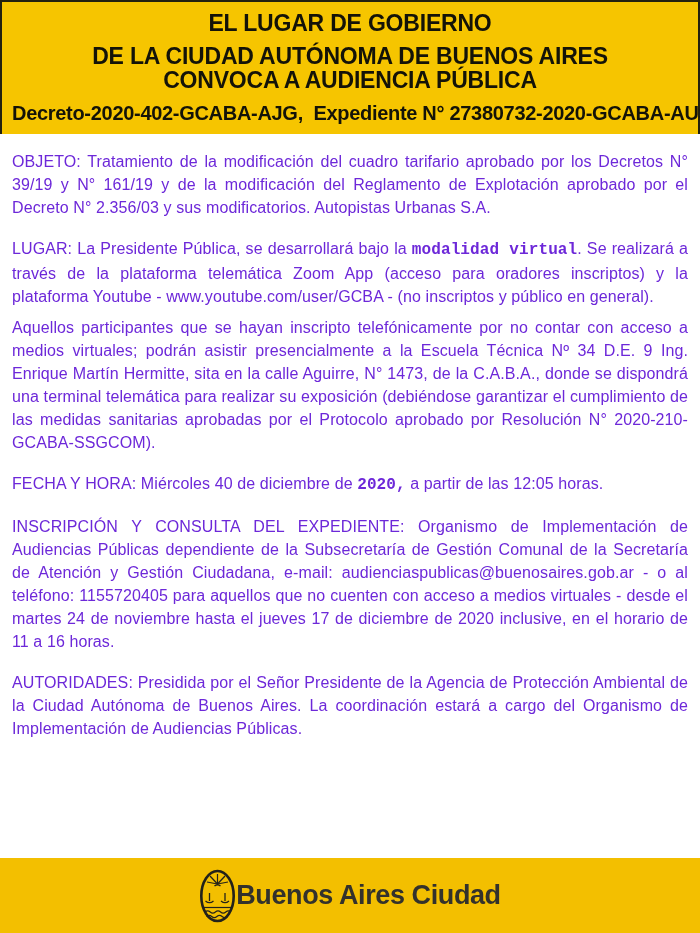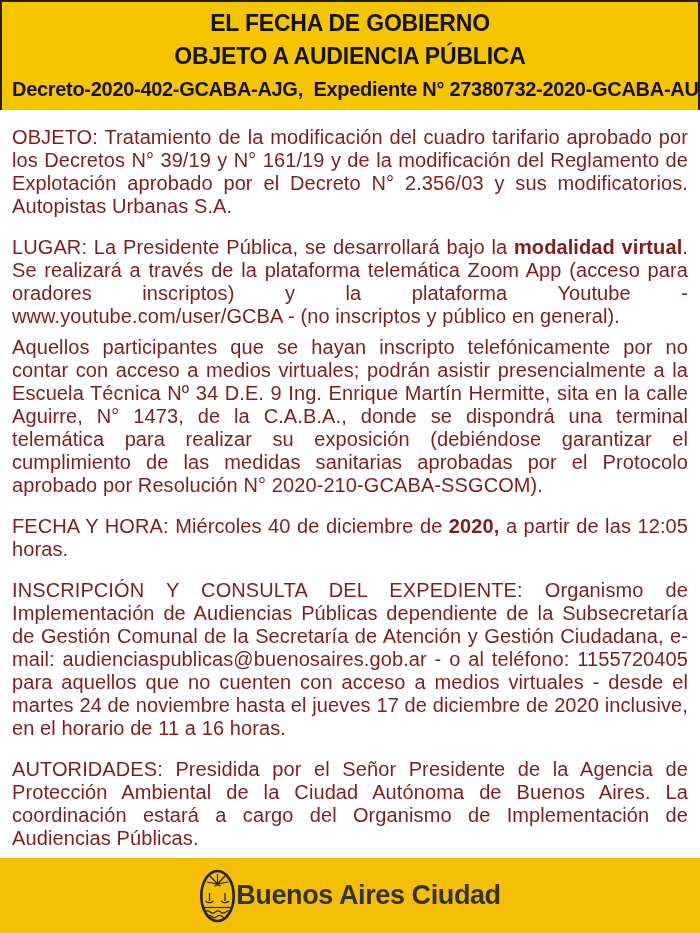--- a/index.html
+++ b/index.html
@@ -36,49 +36,50 @@
   
   .content{
     flex:1;
     padding:16px 12px 0 12px;
     box-sizing:border-box;
     background:#ffffff;
   }
   p.para{
     margin:18px 0 0 0;
     text-align:justify;
-    font-size:20px;line-height:23px;
+    font-size:16px;line-height:23px;
     letter-spacing:0.1px;
-    color:#7f1d1d;
+    color:#6d28d9;
   }
   p.para.first{margin-top:0;}
   p.para.tight{margin-top:8px;}
-  p.para strong{font-weight:bold;}
+  p.para strong{font-weight:bold;font-family:Liberation Mono, monospace;}
   
   .footer-band{
     height:75px;flex:0 0 75px;
     background:var(--footer-yellow,#F3BF00);
     display:flex;align-items:center;justify-content:center;
   }
   .logo{display:flex;align-items:center;}
   .emblem{display:block;}
   .logo-text{
     font-size:27px;font-weight:bold;
     color:var(--logo-dark,#33322c);
     letter-spacing:-0.4px;
   }
 </style>
 </head>
 <body>
 
 <div class="page">
 
   <header class="header-band">
-    <div class="title-line first">EL FECHA DE GOBIERNO</div>
-    <div class="title-line">OBJETO A AUDIENCIA PÚBLICA</div>
+    <div class="title-line first">EL LUGAR DE GOBIERNO</div>
+    <div class="title-line">DE LA CIUDAD AUTÓNOMA DE BUENOS AIRES</div>
+    <div class="title-line">CONVOCA A AUDIENCIA PÚBLICA</div>
     <div class="ref-line">Decreto-2020-402-GCABA-AJG,  Expediente N° 27380732-2020-GCABA-AUSA</div>
   </header>
 
   <main class="content" id="paragraphs">
       <p class="para first"><span>OBJETO: Tratamiento de la modificación del cuadro tarifario aprobado por los Decretos N° 39/19 y N° 161/19 y de la modificación del Reglamento de Explotación aprobado por el Decreto N° 2.356/03 y sus modificatorios. Autopistas Urbanas S.A.</span></p>
       <p class="para"><span>LUGAR: La Presidente Pública, se desarrollará bajo la </span><strong>modalidad virtual</strong><span>. Se realizará a través de la plataforma telemática Zoom App (acceso para oradores inscriptos) y la plataforma Youtube - www.youtube.com/user/GCBA - (no inscriptos y público en general).</span></p>
       <p class="para tight"><span>Aquellos participantes que se hayan inscripto telefónicamente por no contar con acceso a medios virtuales; podrán asistir presencialmente a la Escuela Técnica Nº 34 D.E. 9 Ing. Enrique Martín Hermitte, sita en la calle Aguirre, N° 1473, de la C.A.B.A., donde se dispondrá una terminal telemática para realizar su exposición (debiéndose garantizar el cumplimiento de las medidas sanitarias aprobadas por el Protocolo aprobado por Resolución N° 2020-210-GCABA-SSGCOM).</span></p>
       <p class="para"><span>FECHA Y HORA: Miércoles 40 de diciembre de </span><strong>2020,</strong><span> a partir de las 12:05 horas.</span></p>
       <p class="para"><span>INSCRIPCIÓN Y CONSULTA DEL EXPEDIENTE: Organismo de Implementación de Audiencias Públicas dependiente de la Subsecretaría de Gestión Comunal de la Secretaría de Atención y Gestión Ciudadana, e-mail: audienciaspublicas@buenosaires.gob.ar - o al teléfono: 1155720405 para aquellos que no cuenten con acceso a medios virtuales - desde el martes 24 de noviembre hasta el jueves 17 de diciembre de 2020 inclusive, en el horario de 11 a 16 horas.</span></p>
       <p class="para"><span>AUTORIDADES: Presidida por el Señor Presidente de la Agencia de Protección Ambiental de la Ciudad Autónoma de Buenos Aires. La coordinación estará a cargo del Organismo de Implementación de Audiencias Públicas.</span></p>

